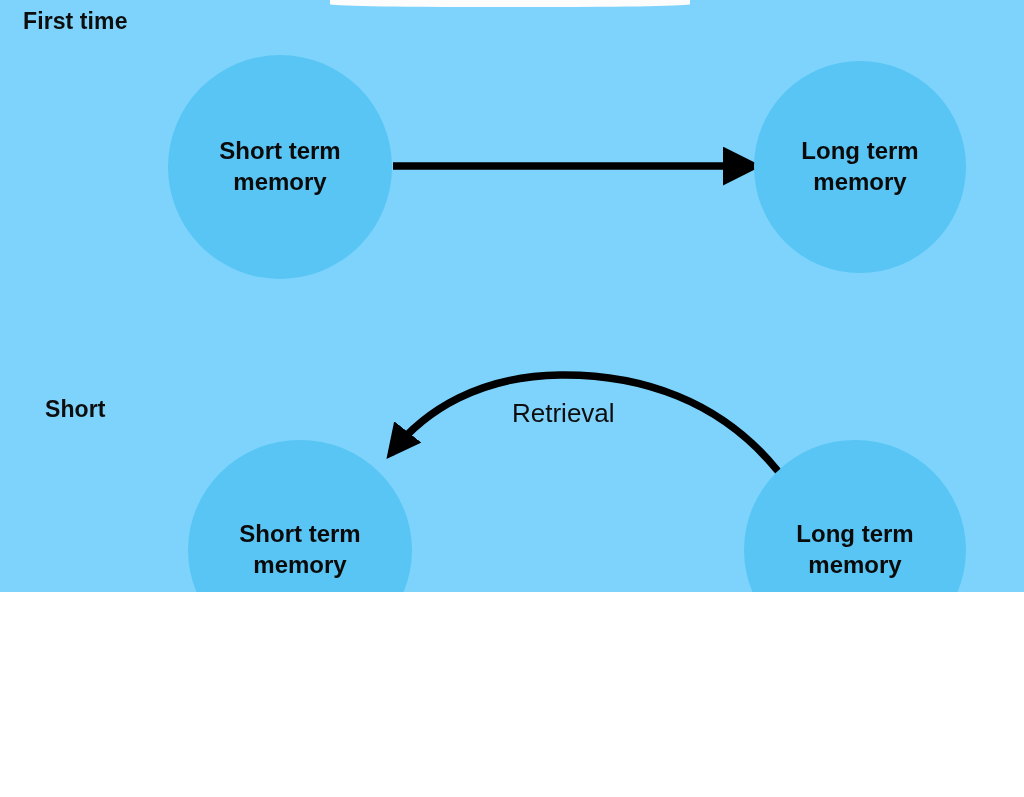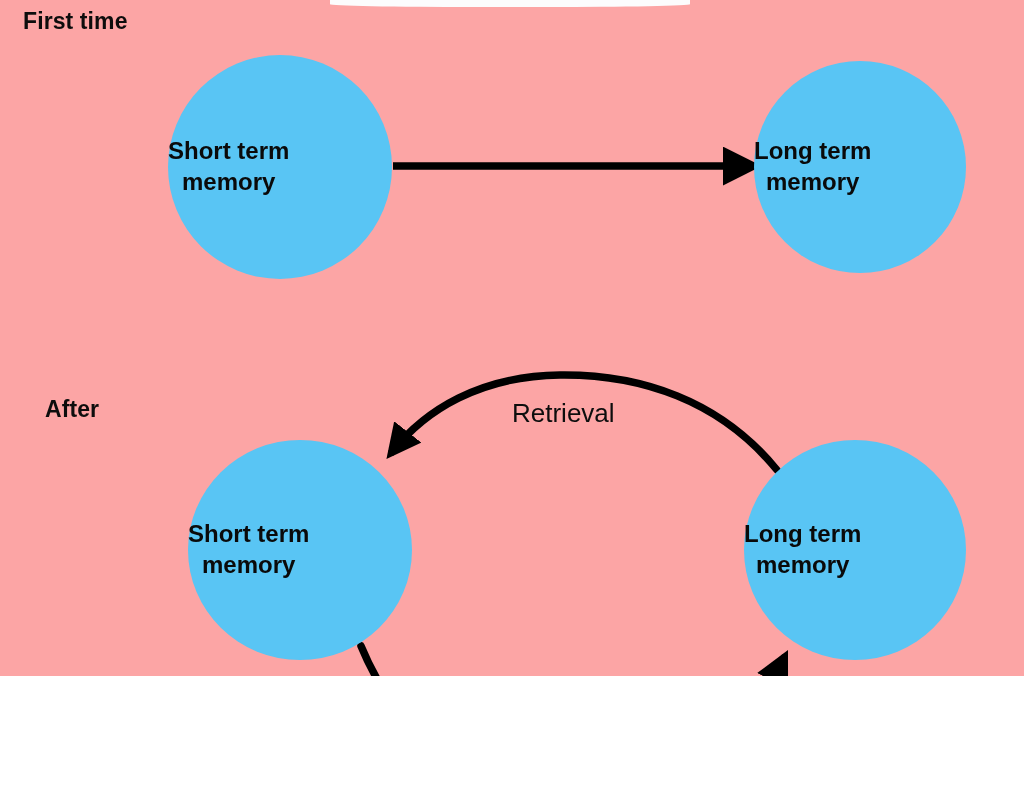--- a/index.html
+++ b/index.html
@@ -8,22 +8,22 @@
     padding: 0;
     background: #ffffff;
   }
   body {
     font-family: "Liberation Sans", "DejaVu Sans", sans-serif;
     -webkit-font-smoothing: antialiased;
   }
   #canvas {
     position: relative;
     width: 1024px;
-    height: 676px;
-    background: #fca5a5;
+    height: 592px;
+    background: #7dd3fc;
     overflow: hidden;
   }
   
   .top-crop-band {
     position: absolute;
     left: 330px;
     top: 0px;
     width: 360px;
     height: 7px;
     background: #fcfcfd;
@@ -45,20 +45,21 @@
     left: 45px;
     top: 396px;
     font-size: 23px;
   }
   .node {
     position: absolute;
     border-radius: 50%;
     background: #59C5F4;
     display: flex;
     align-items: center;
+    justify-content: center;
     box-sizing: border-box;
   }
   .node-label {
     color: #0a0a0a;
     font-weight: bold;
     font-size: 24px;
     line-height: 1.28;
     text-align: center;
     white-space: pre-line;
     user-select: none;
@@ -101,21 +102,21 @@
 </style>
 </head>
 <body>
 
 <div id="canvas">
 
   <div class="top-crop-band"></div>
 
   <div class="section-label" id="label-first-time">First time</div>
 
-  <div class="section-label" id="label-after">After</div>
+  <div class="section-label" id="label-after">Short</div>
 
   <svg id="edges" viewBox="0 0 1024 797" xmlns="http://www.w3.org/2000/svg">
     <defs>
       <marker id="ah-straight" markerWidth="5.2" markerHeight="5.2" refX="3.9" refY="2.6" orient="auto" markerUnits="strokeWidth">
         <path d="M0,0 L5.2,2.6 L0,5.2 Z" fill="#000000"></path>
       </marker>
       <marker id="ah-curve" markerWidth="4.6" markerHeight="4.6" refX="3.4" refY="2.3" orient="auto" markerUnits="strokeWidth">
         <path d="M0,0 L4.6,2.3 L0,4.6 Z" fill="#000000"></path>
       </marker>
     </defs>

